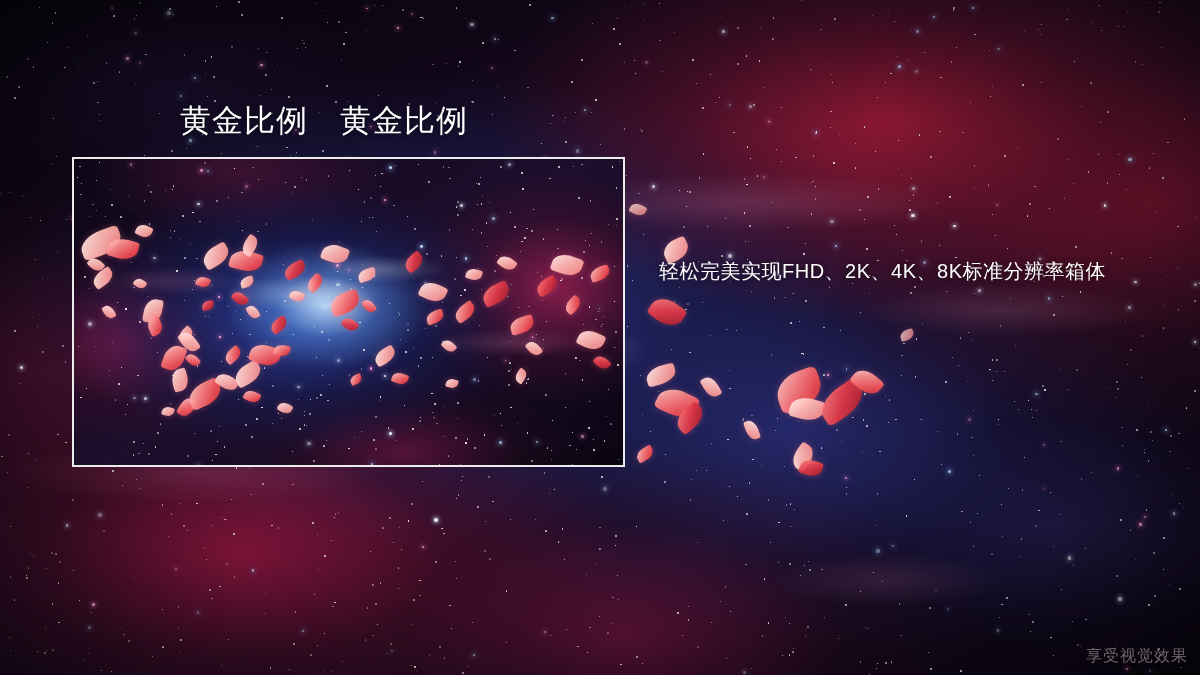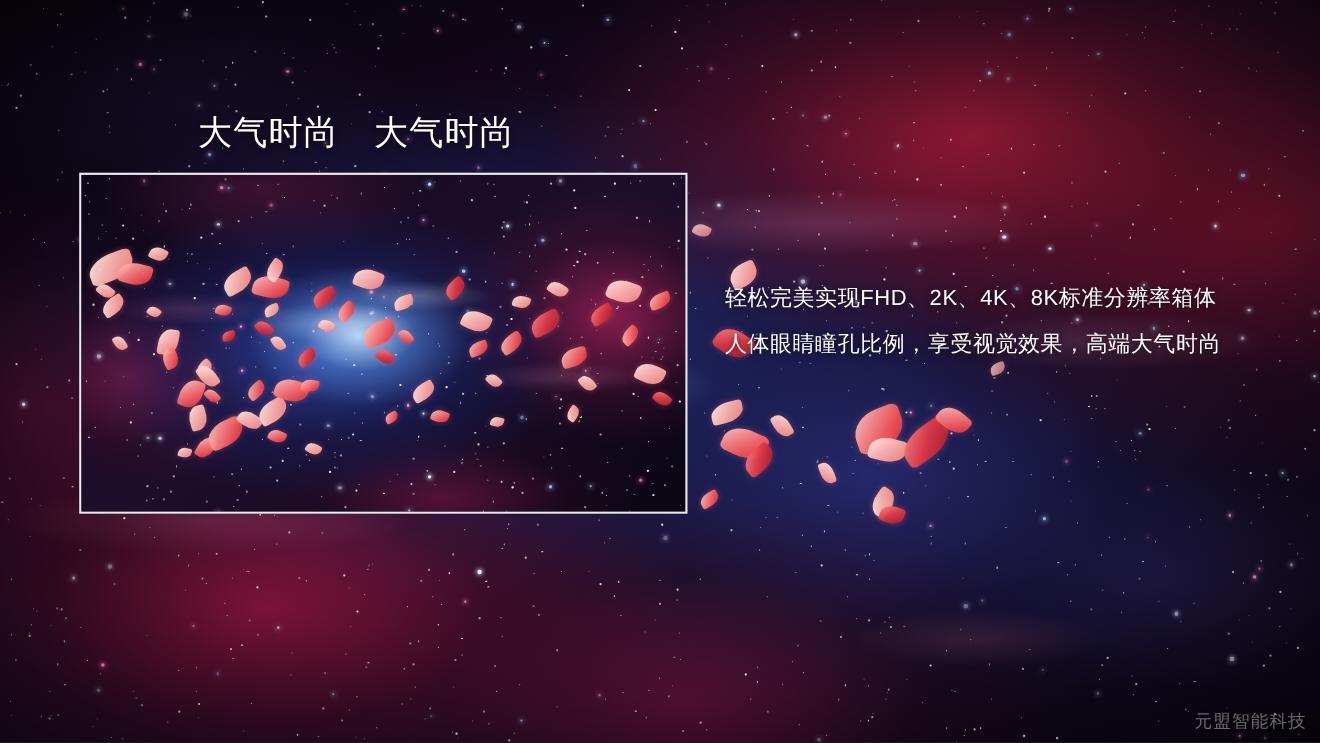--- a/index.html
+++ b/index.html
@@ -1813,22 +1813,21 @@
         <div class="petal light" style="left:504px;top:172px;width:26px;height:18px;transform:rotate(25deg);opacity:0.95"></div>
         <div class="petal" style="left:516px;top:108px;width:20px;height:13px;transform:rotate(-20deg);opacity:0.95"></div>
         <div class="petal deep" style="left:520px;top:198px;width:16px;height:11px;transform:rotate(40deg);opacity:0.95"></div>
         <div class="petal light" style="left:440px;top:212px;width:14px;height:10px;transform:rotate(-55deg);opacity:0.95"></div>
         <div class="petal light" style="left:204px;top:244px;width:14px;height:10px;transform:rotate(30deg);opacity:0.95"></div>
         <div class="petal" style="left:276px;top:216px;width:12px;height:9px;transform:rotate(-25deg);opacity:0.95"></div>
         <div class="petal light" style="left:372px;top:220px;width:12px;height:9px;transform:rotate(15deg);opacity:0.95"></div>
       </div>
   </div>
 
-  <div id="headline">大气时尚　大气时尚</div>
+  <div id="headline">黄金比例　黄金比例</div>
 
   <div id="body-copy">
     <span class="line">轻松完美实现FHD、2K、4K、8K标准分辨率箱体</span>
-    <span class="line">人体眼睛瞳孔比例，享受视觉效果，高端大气时尚</span>
   </div>
 
-  <div id="watermark">元盟智能科技</div>
+  <div id="watermark">享受视觉效果</div>
 
 </div>
 
 </body></html>

